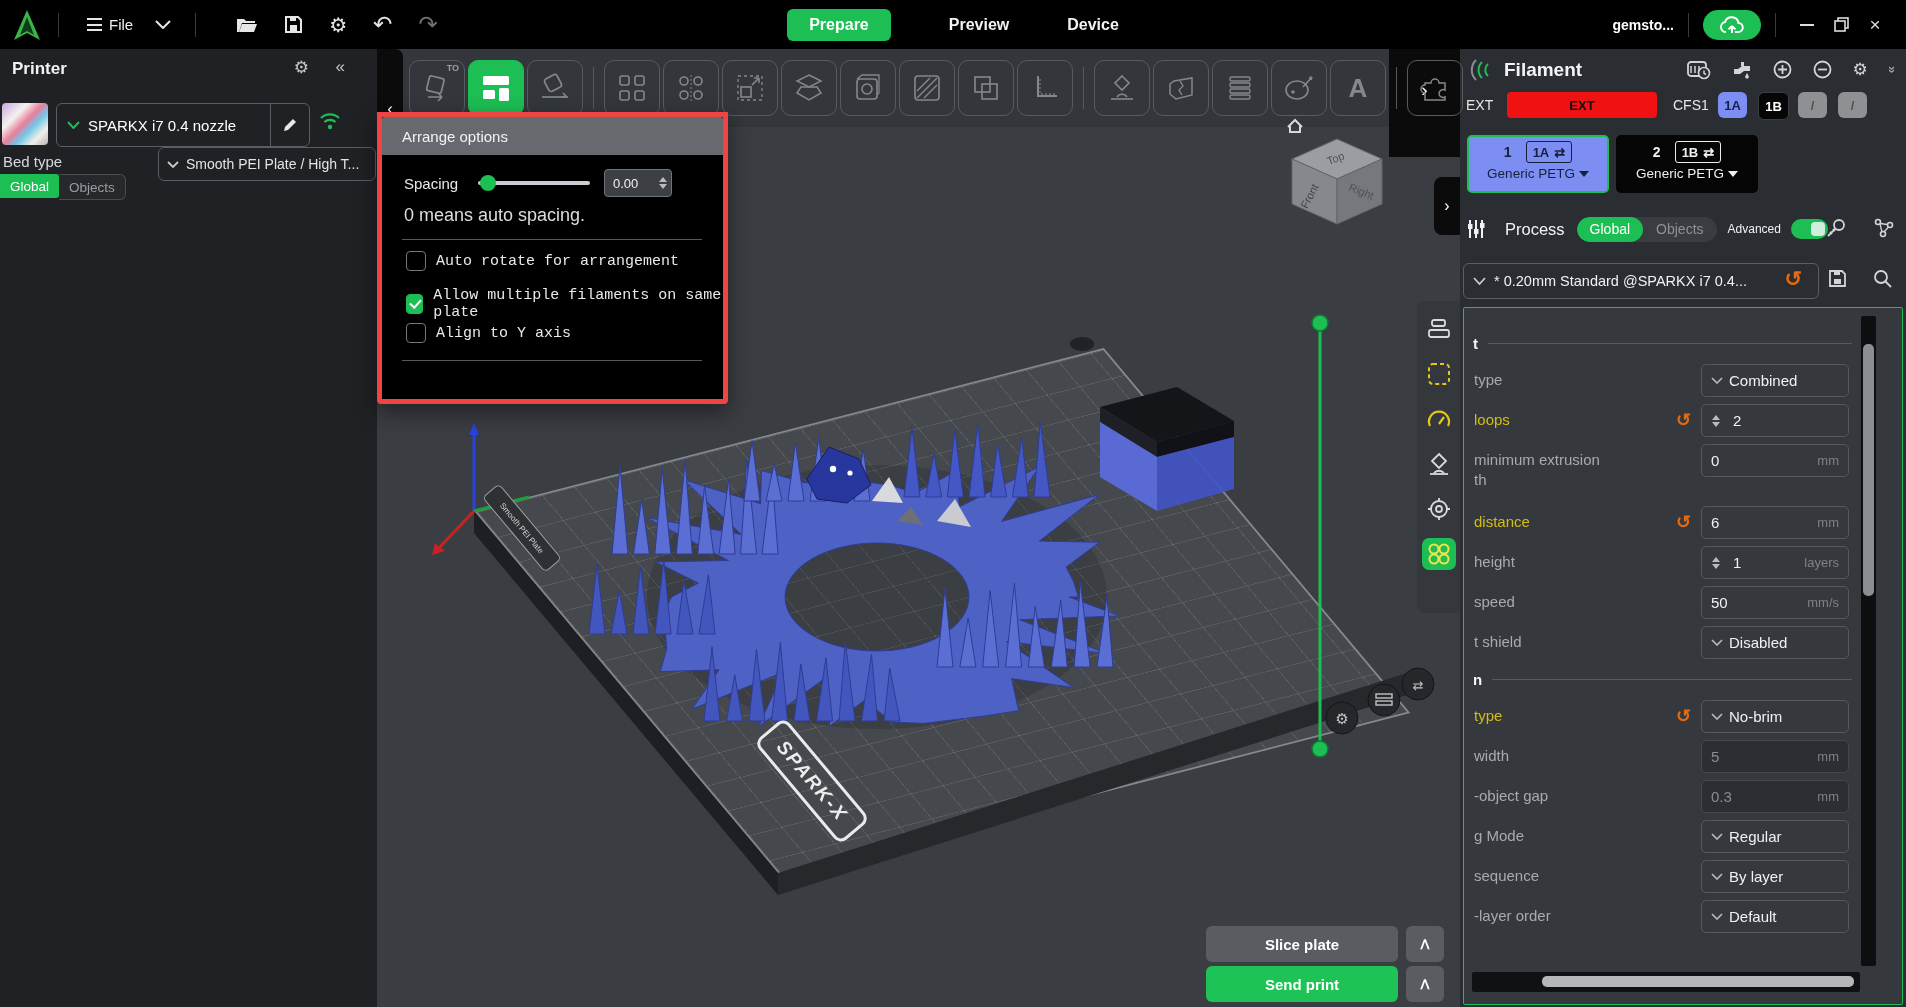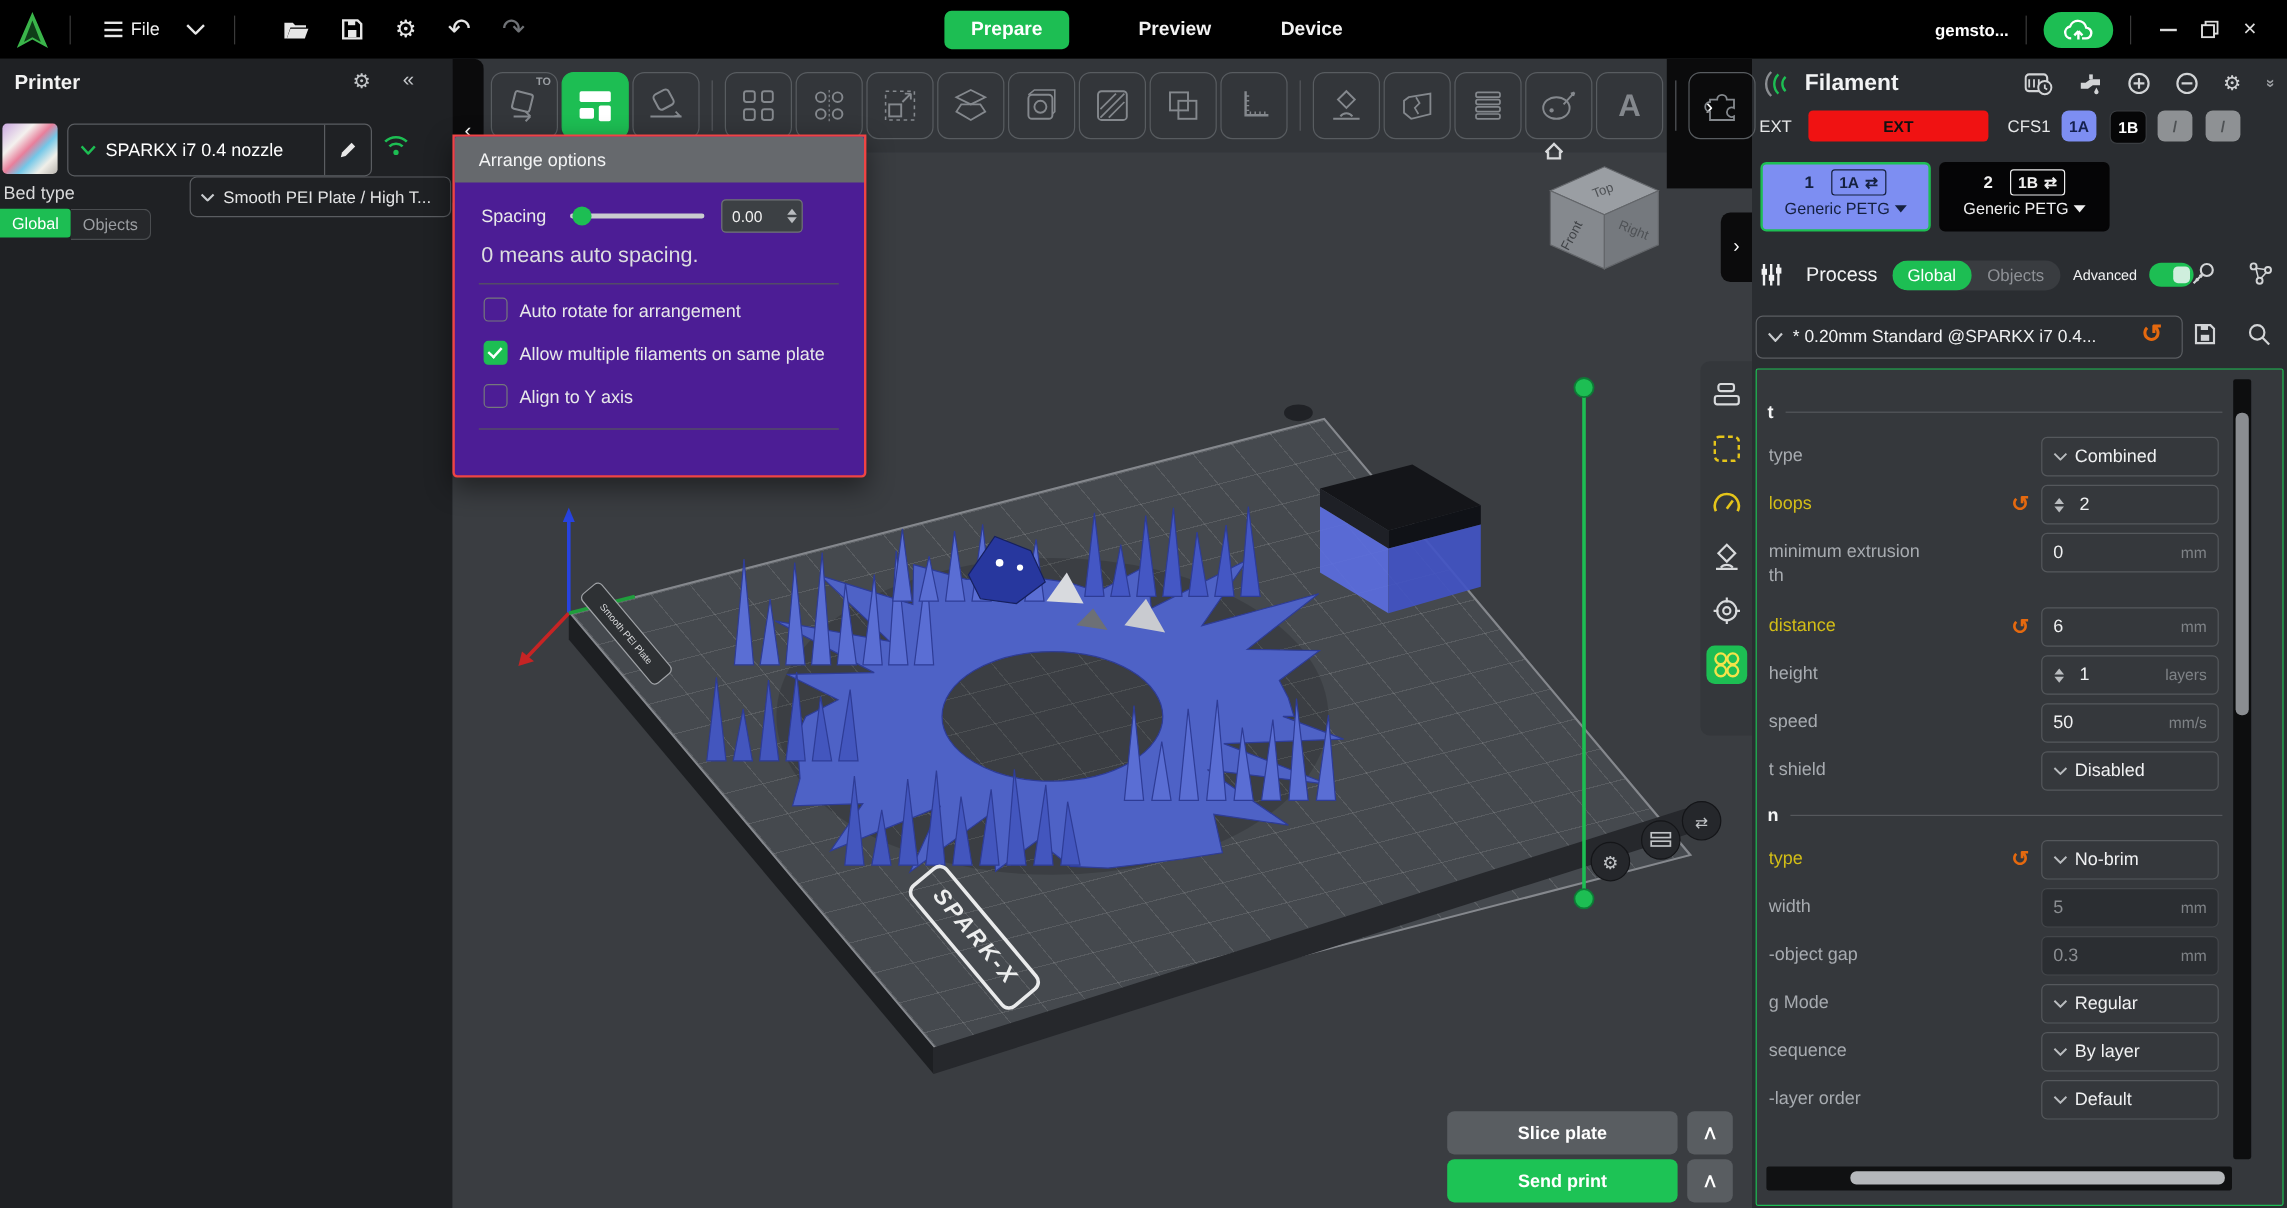--- a/index.html
+++ b/index.html
@@ -82,35 +82,35 @@
   .strip-btn.on{background:#1DBE53;border-radius:7px;}
 
   .slice-btn{position:absolute;left:829px;top:877px;width:192px;height:36px;background:#595D61;border-radius:6px;
      display:flex;align-items:center;justify-content:center;font-size:15px;font-weight:bold;color:#fff;cursor:pointer;z-index:6;}
   .send-btn{position:absolute;left:829px;top:917px;width:192px;height:36px;background:#1DC355;border-radius:6px;
      display:flex;align-items:center;justify-content:center;font-size:15px;font-weight:bold;color:#fff;cursor:pointer;z-index:6;}
   .caret-btn{position:absolute;width:38px;height:36px;background:#595D61;border-radius:6px;left:1029px;
      display:flex;align-items:center;justify-content:center;color:#fff;font-size:13px;font-weight:bold;cursor:pointer;z-index:6;}
 
   
-  .popup{position:absolute;left:0;top:63px;width:341px;height:282px;background:#4c1d95;border:2px solid #ef4444;border-radius:0 0 4px 4px;
+  .popup{position:absolute;left:0;top:63px;width:341px;height:282px;background:#000000;border:5px solid #ef4444;border-radius:0 0 4px 4px;
      box-shadow:0 8px 22px rgba(0,0,0,.45);z-index:10;}
   .popup-head{height:38px;background:#66696D;display:flex;align-items:center;padding-left:20px;font-size:15px;color:#f2f3f4;border-radius:2px 2px 0 0;cursor:move;}
   .sp-row{position:absolute;left:22px;top:52px;width:300px;height:28px;display:flex;align-items:center;}
   .sp-label{font-size:15px;color:#e8e9ea;width:74px;}
   .slider{position:relative;width:112px;height:4px;background:#c9ccd0;border-radius:2px;margin-right:14px;cursor:pointer;}
   .slider .knob{position:absolute;left:2px;top:-6px;width:16px;height:16px;border-radius:50%;background:#1DBE53;}
   .sp-box{width:66px;height:26px;border:1px solid #707478;border-radius:4px;background:#3c4044;display:flex;align-items:center;}
   .sp-box .v{flex:1;font-size:13px;color:#f0f0f0;padding-left:8px;}
   .spin{display:flex;flex-direction:column;align-items:center;justify-content:center;width:16px;gap:2px;cursor:pointer;}
   .spin .up{width:0;height:0;border-left:4px solid transparent;border-right:4px solid transparent;border-bottom:5px solid #b9bcbf;}
   .spin .dn{width:0;height:0;border-left:4px solid transparent;border-right:4px solid transparent;border-top:5px solid #b9bcbf;}
   .hint{position:absolute;left:22px;top:88px;font-size:18px;color:#dcdddf;}
   .pop-div{position:absolute;left:20px;top:122px;width:300px;height:1px;background:#55585c;}
-  .cb-row{position:absolute;left:24px;display:flex;align-items:flex-end;gap:10px;cursor:pointer;}
+  .cb-row{position:absolute;left:24px;display:flex;align-items:center;gap:10px;cursor:pointer;font-family:Liberation Mono, monospace;}
   .cb{width:18px;height:18px;border:1.5px solid #75787c;border-radius:4px;background:transparent;position:relative;}
   .cb.checked{background:#1DBE53;border-color:#1DBE53;}
   .cb.checked::after{content:"";position:absolute;left:5px;top:1.5px;width:5px;height:9px;border:solid #fff;border-width:0 2.5px 2.5px 0;transform:rotate(42deg);}
   .cb-label{font-size:15px;color:#e8e9ea;}
   .pop-div2{position:absolute;left:20px;top:243px;width:300px;height:1px;background:#55585c;}
   .pop-btns{position:absolute;left:22px;top:252px;display:flex;gap:14px;}
   .pbtn{height:26px;padding:0 12px;border:1px solid #8a8d90;border-radius:4px;font-size:13.5px;color:#f0f0f0;display:flex;align-items:center;cursor:pointer;}
   .pbtn.disabled{border-color:#5b5e62;color:#84878b;cursor:default;}
 
   

